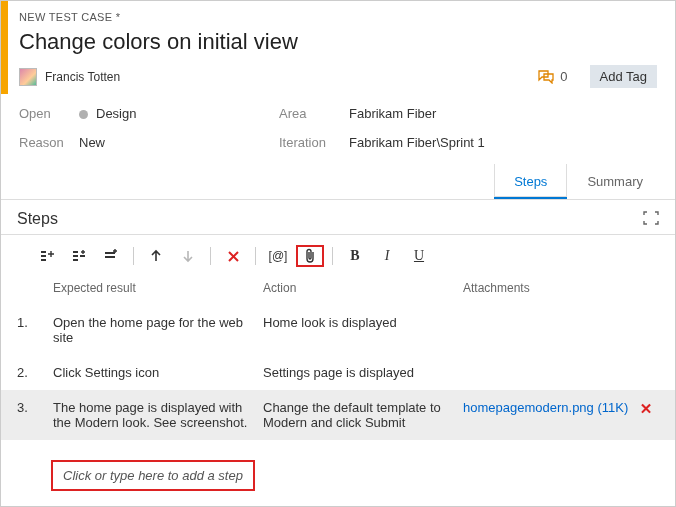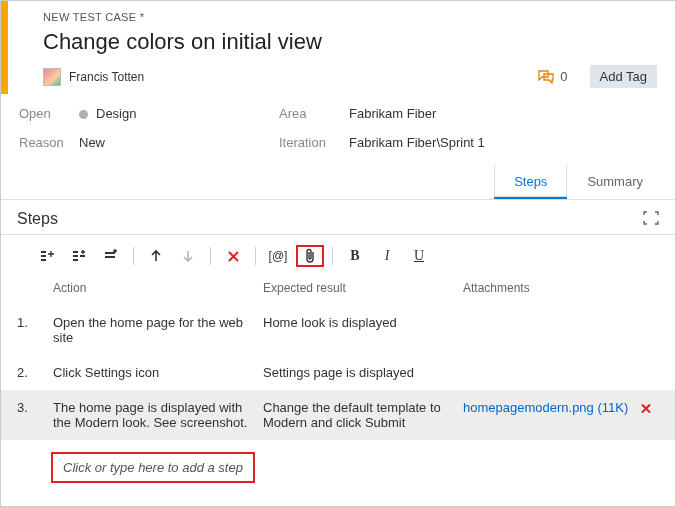--- a/index.html
+++ b/index.html
@@ -1,19 +1,19 @@
 <!DOCTYPE html>
 <html><head>
 <meta charset="utf-8">
 <style>
   * { box-sizing: border-box; margin: 0; padding: 0; }
   body { font-family: "Segoe UI", Arial, sans-serif; font-size: 13px; color: #333; background: #fff; }
   .page { width: 676px; height: 507px; border: 1px solid #ccc; position: relative; overflow: hidden; }
   .accent { position: absolute; left: 0; top: 0; width: 7px; height: 93px; background: #f7a500; }
-  .header { padding: 10px 18px 12px 18px; margin-left: 24px; }
+  .header { padding: 10px 18px 12px 18px; }
   .crumb { font-size: 11px; color: #555; letter-spacing: 0.3px; }
   .title { font-size: 22px; font-weight: 400; color: #222; margin-top: 6px; }
   .meta-row { display: flex; align-items: center; margin-top: 10px; gap: 8px; }
   .avatar { width: 18px; height: 18px; background: linear-gradient(135deg,#d8a 0%,#fc9 60%,#5b9 100%); border:1px solid #bbb; }
   .assignee { font-size: 12px; color: #333; }
   .spacer { flex: 1; }
   .comments { display: flex; align-items: center; gap: 6px; color: #555; font-size: 13px; }
   .comments svg { display:block; }
   .addtag { background: #dfe5eb; padding: 4px 10px; font-size: 13px; color: #333; margin-left: 14px; }
   .fields { padding: 6px 18px 14px 18px; display: grid; grid-template-columns: 60px 200px 70px 1fr; row-gap: 14px; align-items: center; font-size: 13px; }
@@ -29,21 +29,21 @@
   .tbtn { width: 28px; height: 22px; display:flex; align-items:center; justify-content:center; color:#333; font-size:14px; }
   .tbtn svg { display:block; }
   .tsep { width:1px; height:18px; background:#ccc; margin: 0 4px; }
   .attach-hl { border:2px solid #d22; padding:1px; }
   .grid-head { display:grid; grid-template-columns: 36px 210px 200px 1fr; padding: 6px 16px 10px 16px; color:#666; font-size:12px; }
   .row { display:grid; grid-template-columns: 36px 210px 200px 1fr 26px; padding: 10px 16px; font-size:13px; align-items:start; }
   .row .num { color:#333; }
   .row.selected { background:#ededed; }
   .attach-link { color:#0066cc; }
   .del-x { color:#d22; font-weight:bold; font-size:15px; text-align:center; }
-  .addstep-wrap { padding: 12px 0 0 50px; }
+  .addstep-wrap { padding: 20px 0 0 50px; }
   .addstep { display:inline-block; border:2px solid #d22; padding:6px 10px; font-style:italic; color:#555; font-size:13px; }
 </style>
 </head>
 <body>
 
 <div class="page">
   <div class="accent"></div>
 
   <div class="header">
     <div class="crumb">NEW TEST CASE *</div>
@@ -131,22 +131,22 @@
         </svg>
       </div>
     <div class="tsep"></div>
     <div class="tbtn" style="font-weight:bold;font-family:Georgia,serif">B</div>
     <div class="tbtn" style="font-style:italic;font-family:Georgia,serif">I</div>
     <div class="tbtn" style="text-decoration:underline;font-family:Georgia,serif">U</div>
   </div>
 
   <div class="grid-head">
     <div></div>
+    <div>Expected result</div>
     <div>Action</div>
-    <div>Expected result</div>
     <div>Attachments</div>
   </div>
 
   <div class="row">
     <div class="num">1.</div>
     <div>Open the home page for the web site</div>
     <div>Home look is displayed</div>
     <div></div>
       <div></div>
   </div>

